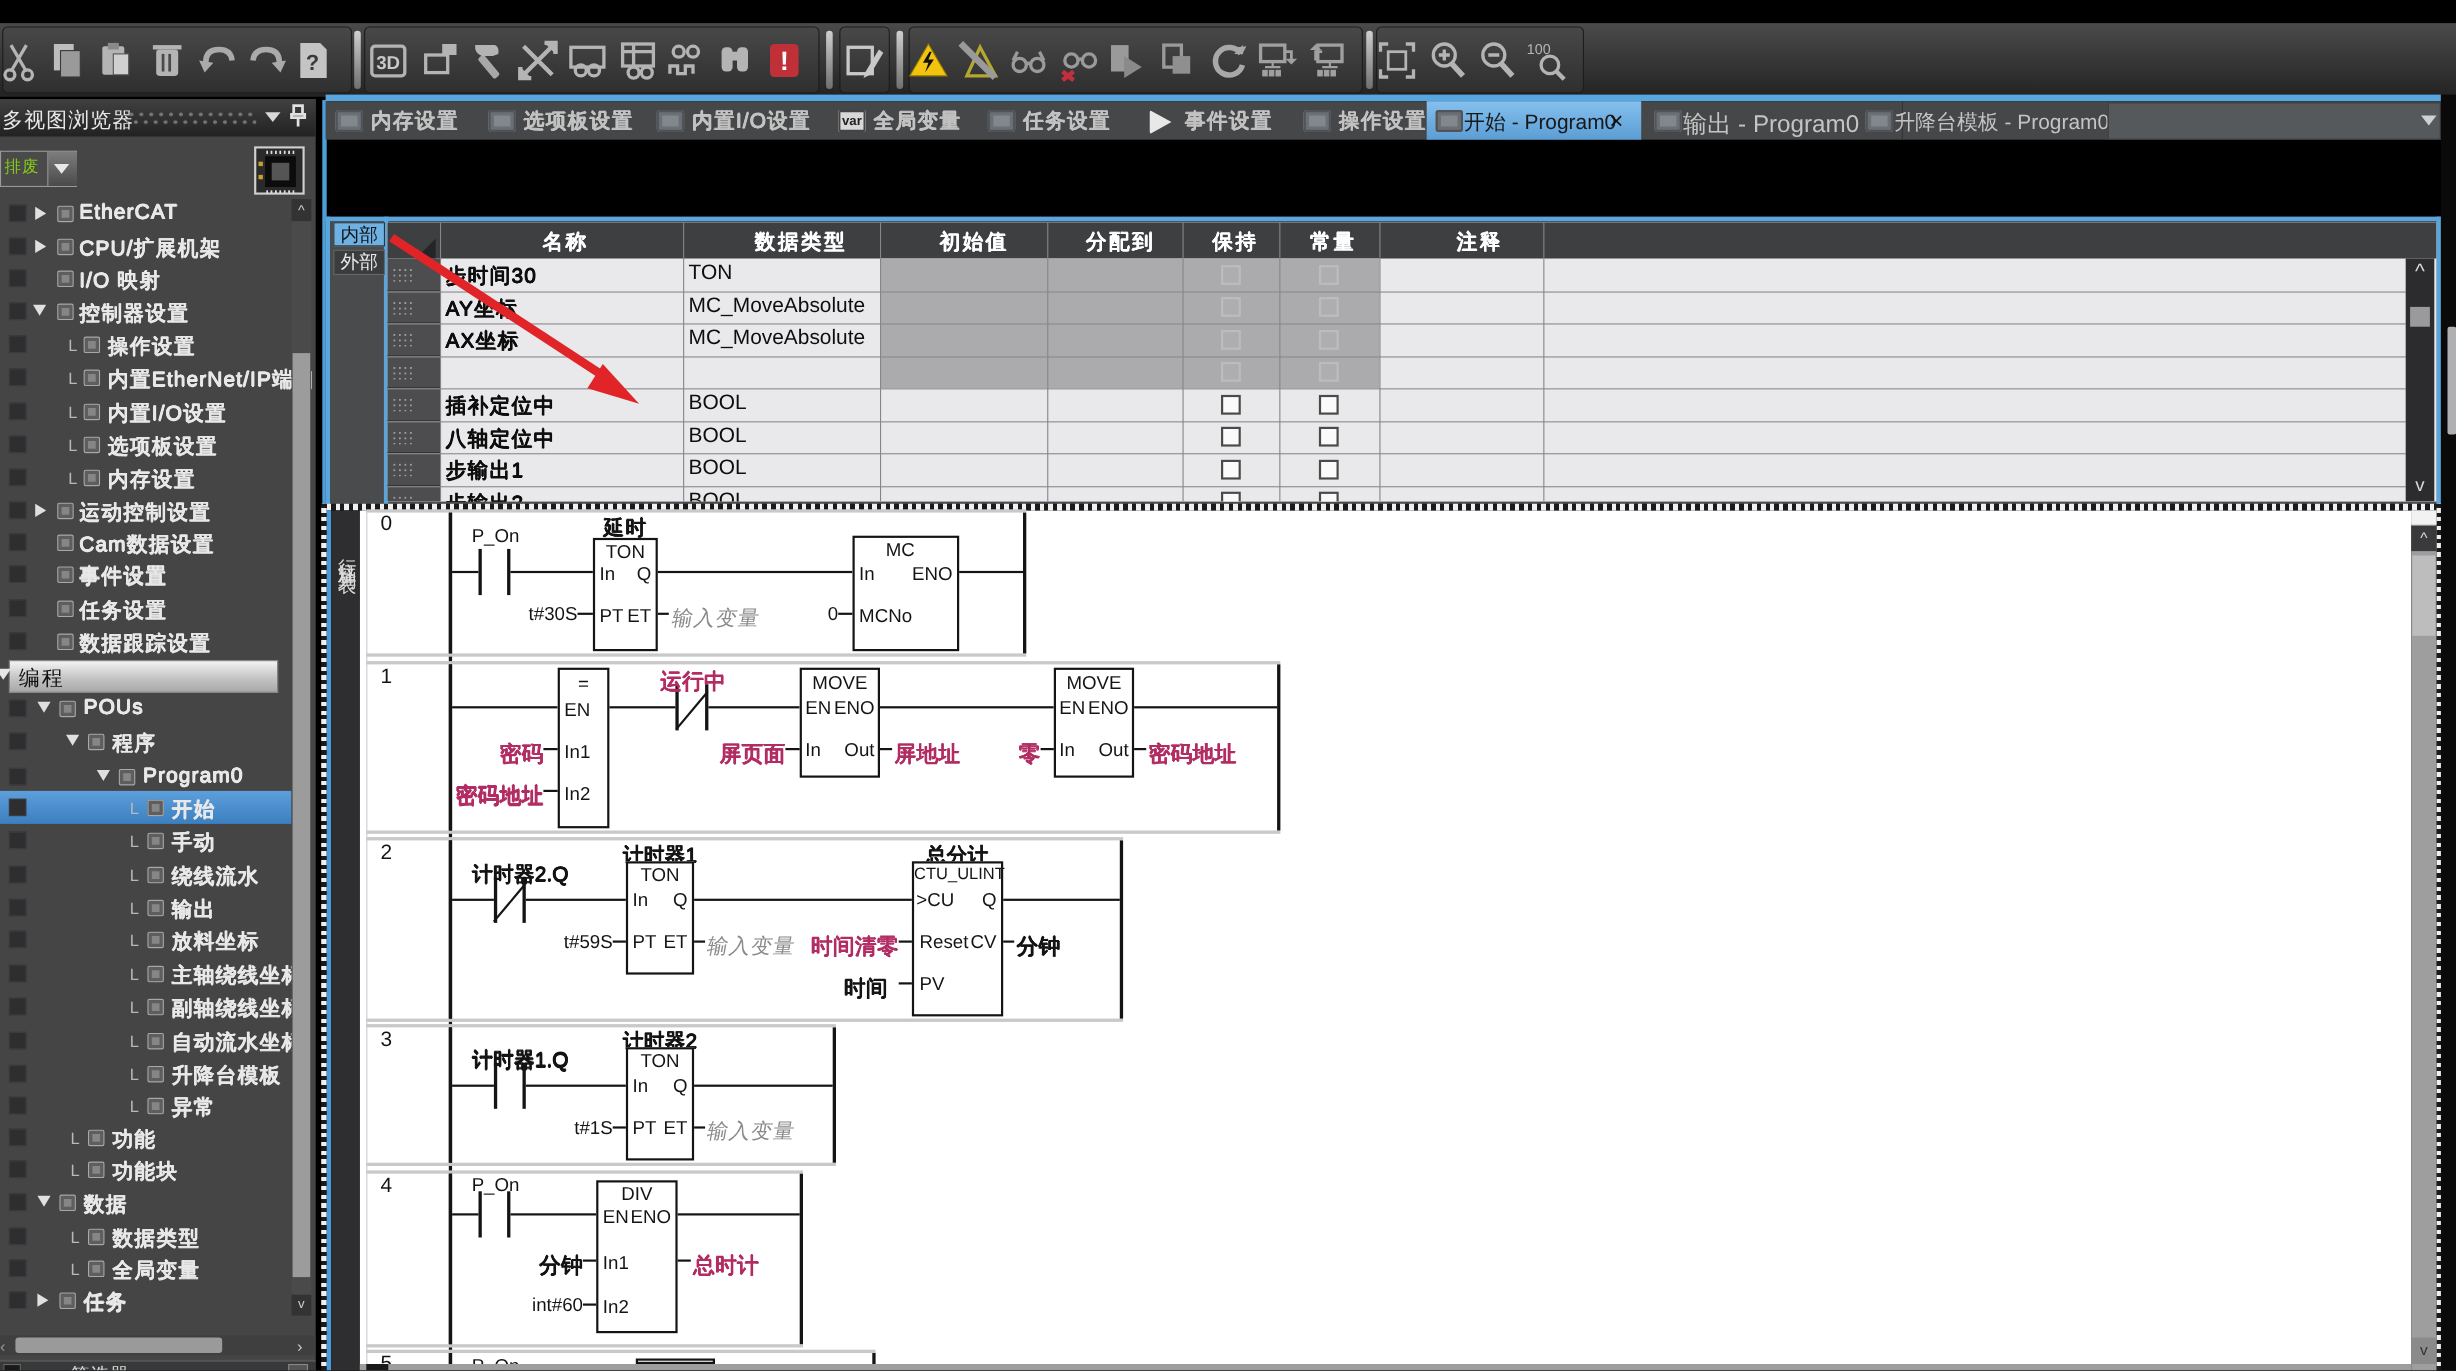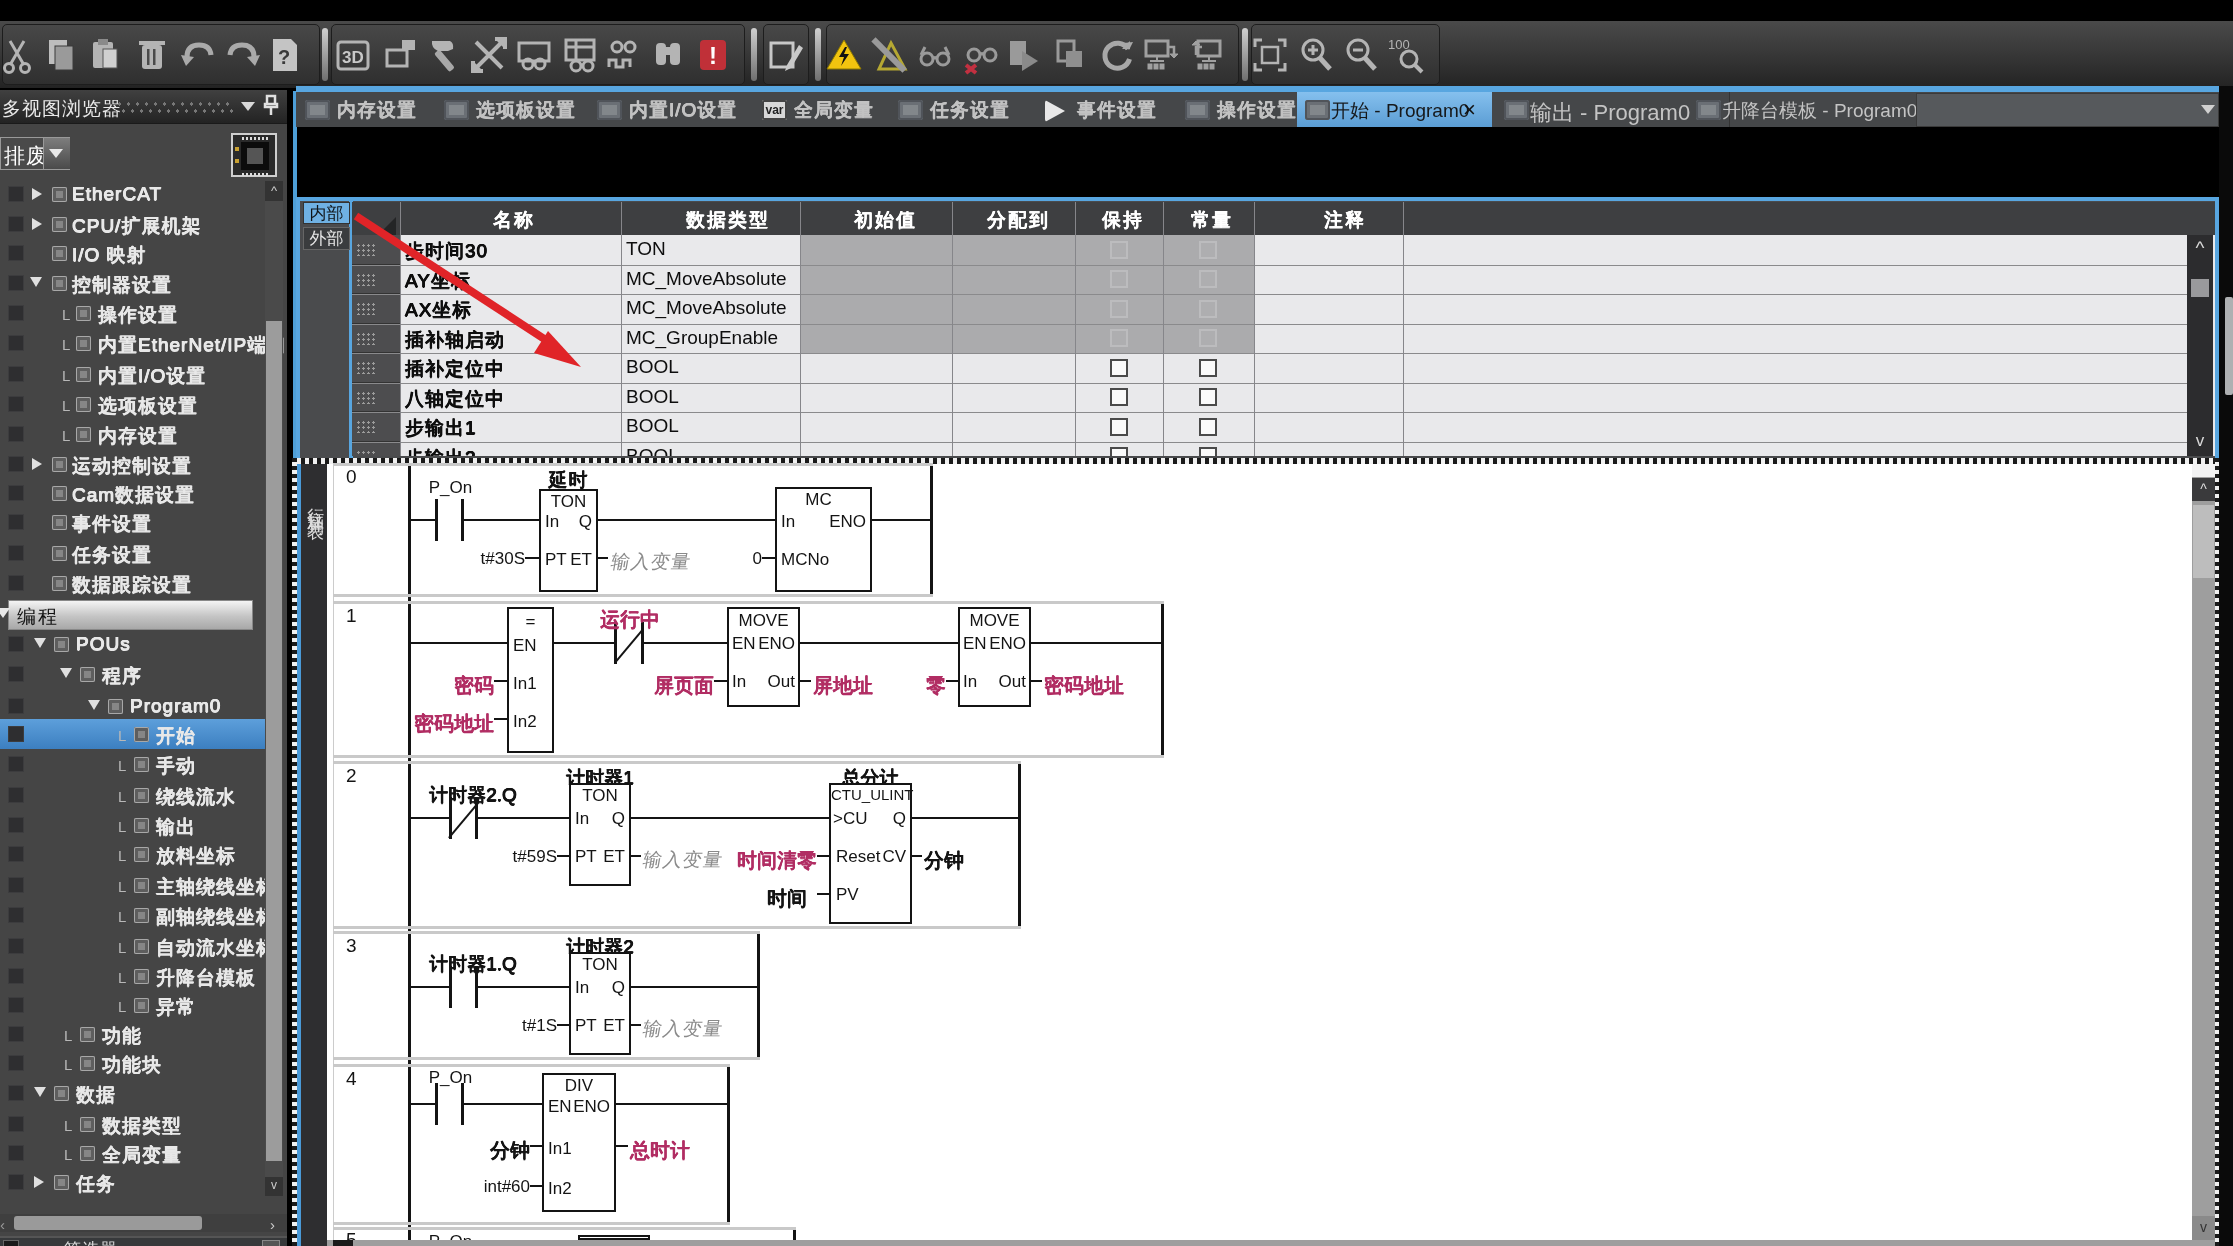--- a/index.html
+++ b/index.html
@@ -239,21 +239,21 @@
     <div id="sbheader">
       <span class="abs" style="left:2px;top:6px;color:#e8e8e8;font-size:19px;letter-spacing:1px;">多视图浏览器</span>
       <div class="abs" style="left:115px;top:12px;width:118px;height:4px;background-image:radial-gradient(circle,#777 1.5px,transparent 1.8px);background-size:9px 4px;"></div>
       <div class="abs" style="left:115px;top:19px;width:118px;height:4px;background-image:radial-gradient(circle,#777 1.5px,transparent 1.8px);background-size:9px 4px;background-position:4px 0;"></div>
       <div class="abs arr down" style="left:241px;top:12px;border-top-color:#d8d8d8;position:absolute;width:0;height:0;border-top:9px solid #d8d8d8;border-left:7px solid transparent;border-right:7px solid transparent;"></div>
       <svg class="abs" style="left:262px;top:4px;" width="18" height="24" viewBox="0 0 18 24">
           <path d="M5 2 h8 v8 h-8 z M3 10 h12 v3 h-12 z M9 13 v8" stroke="#e0e0e0" stroke-width="2.5" fill="none"></path>
         </svg>
     </div>
     <div class="abs" style="left:0px;top:47px;width:70px;height:33px;border:1px solid #999;background:#4a4a4a;">
-      <span class="abs" style="left:3px;top:4px;color:#ffffff;font-size:21px;letter-spacing:1px;">排废</span>
+      <span class="abs" style="left:3px;top:4px;color:#84cc16;font-size:15px;letter-spacing:1px;">排废</span>
       <div class="abs" style="left:42px;top:0;width:27px;height:31px;background:linear-gradient(180deg,#7d7d7d,#4a4a4a);border-left:1px solid #999;"></div>
       <div class="abs" style="left:48px;top:11px;width:0;height:0;border-top:9px solid #e8e8e8;border-left:7px solid transparent;border-right:7px solid transparent;"></div>
     </div>
     <div class="abs" style="left:231px;top:43px;width:46px;height:44px;border:2px solid #cfcfcf;background:#2a2a2a;">
       <div class="abs" style="left:8px;top:7px;width:28px;height:28px;background:#0c0c0c;"></div>
       <div class="abs" style="left:14px;top:13px;width:16px;height:16px;background:#555;"></div>
       <div class="abs" style="left:9px;top:2px;width:26px;height:3px;background-image:linear-gradient(90deg,#ddd 2px,transparent 2px);background-size:4px 3px;"></div>
       <div class="abs" style="left:9px;top:38px;width:26px;height:3px;background-image:linear-gradient(90deg,#ddd 2px,transparent 2px);background-size:4px 3px;"></div>
       <div class="abs" style="left:2px;top:12px;width:4px;height:4px;background:#c8a030;"></div>
       <div class="abs" style="left:2px;top:24px;width:4px;height:4px;background:#c8a030;"></div>
@@ -554,24 +554,20 @@
             <span class="rn">步时间30</span>
             <span class="rt">TON</span>
           </div>
         <div class="rowt" style="top:62.5px;">
             <span class="rn">AY坐标</span>
             <span class="rt">MC_MoveAbsolute</span>
           </div>
         <div class="rowt" style="top:92px;">
             <span class="rn">AX坐标</span>
             <span class="rt">MC_MoveAbsolute</span>
-          </div>
-        <div class="rowt" style="top:121.5px;">
-            <span class="rn">插补轴启动</span>
-            <span class="rt">MC_GroupEnable</span>
           </div>
         <div class="rowt" style="top:151px;padding-left:24px;">
             <span class="rn">插补定位中</span>
             <span class="rt">BOOL</span>
           </div>
         <div class="rowt" style="top:180.5px;">
             <span class="rn">八轴定位中</span>
             <span class="rt">BOOL</span>
           </div>
         <div class="rowt" style="top:210px;">

